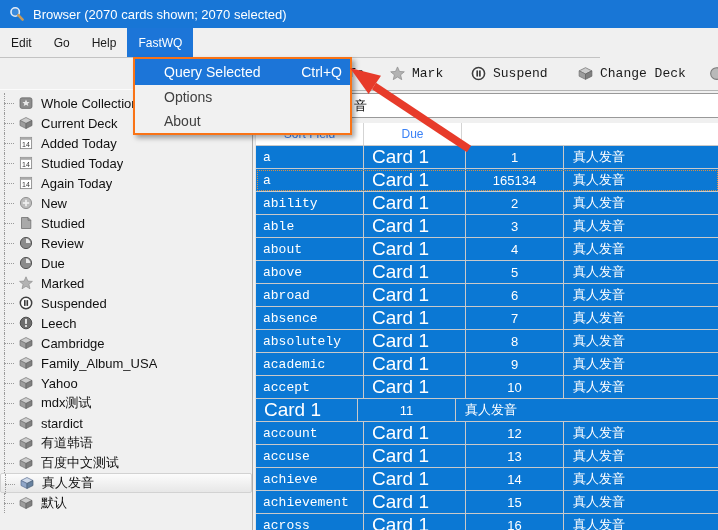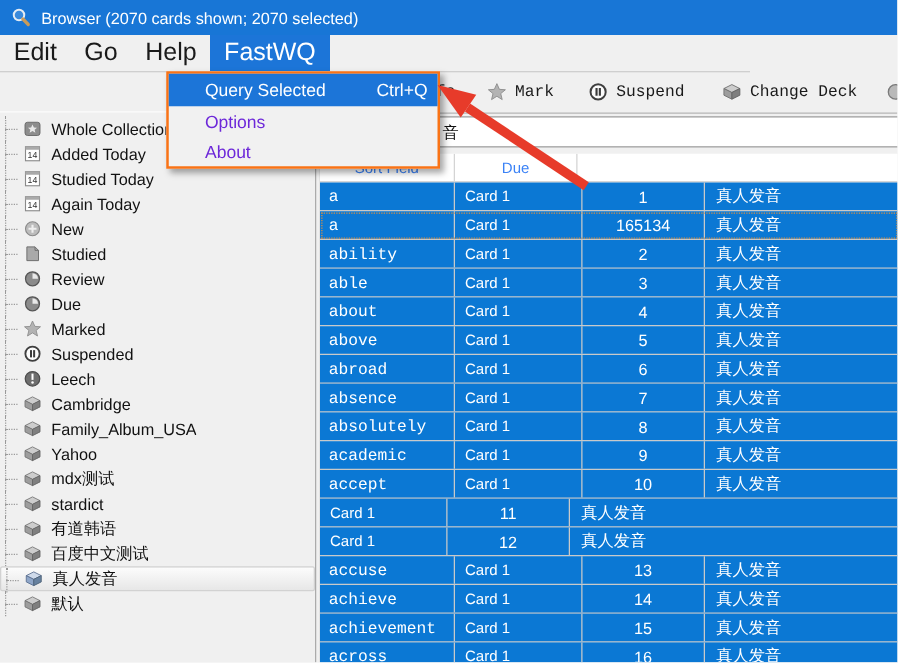--- a/index.html
+++ b/index.html
@@ -5,21 +5,21 @@
   html,body{margin:0;padding:0;}
   .window{position:relative;width:718px;height:530px;overflow:hidden;background:#f0f0f0;
           font-family:"Liberation Sans","DejaVu Sans",sans-serif;font-size:13px;color:#1a1a1a;
           -webkit-font-smoothing:antialiased;}
   
   .titlebar{position:absolute;left:0;top:0;width:718px;height:28px;background:#1876d6;
             display:flex;align-items:center;color:#fff;font-size:13px;}
   .titlebar .app-icon{margin:0 8px 0 9px;width:16px;height:16px;flex:0 0 auto;}
   
   .menubar{position:absolute;left:0;top:28px;width:600px;height:29px;background:#f0f0f0;
-           border-bottom:1px solid #c3c3c3;display:flex;align-items:stretch;font-size:20px;}
+           border-bottom:1px solid #c3c3c3;display:flex;align-items:stretch;font-size:12px;}
   .mb-item{display:flex;align-items:center;padding:0 11px;cursor:default;}
   .mb-item.mnemonic::first-letter{text-decoration:underline;}
   .mb-item.active{background:#1c75d8;color:#fff;}
   
   .toolbar{position:absolute;left:0;top:58px;width:718px;height:32px;background:#f0f0f0;
            border-bottom:1px solid #b5b5b5;}
   .tb-item{position:absolute;top:0;height:31px;display:flex;align-items:center;gap:6px;
            font-family:"Liberation Mono","DejaVu Sans Mono",monospace;font-size:13px;color:#1a1a1a;}
   .tb-icon{width:17px;height:17px;}
   #tb-info{left:333px;}
@@ -47,27 +47,27 @@
               border-left:1px solid #e3e3e3;overflow:hidden;}
   .thead{display:flex;height:22px;background:#fff;border-bottom:1px solid #c9c9c9;}
   .th{box-sizing:border-box;border-right:1px solid #d4d4d4;display:flex;align-items:center;
       justify-content:center;font-size:12px;color:#3b82f6;}
   .tr{display:flex;height:22px;border-bottom:1px solid #c9c9c9;background:#0b78d4;color:#fff;}
   .tr.focused{outline:1px dotted #d79044;outline-offset:-2px;}
   .td{box-sizing:border-box;border-right:1px solid #c9c9c9;display:flex;align-items:center;
       overflow:hidden;white-space:nowrap;}
   .w0{width:108px;} .w1{width:102px;} .w2{width:98px;} .w3{width:155px;border-right:none;}
   .c-sort{font-family:"Liberation Mono","DejaVu Sans Mono",monospace;font-size:13px;padding-left:7px;}
-  .c-card{padding-left:8px;font-size:12px;}
+  .c-card{padding-left:8px;font-size:19px;}
   .c-due{justify-content:center;font-size:13px;}
   .c-deck{padding-left:9px;font-size:13px;}
   
   .dropdown{position:absolute;left:133px;top:57px;width:219px;background:#f1f1f1;z-index:30;
             border:2px solid #f97316;box-shadow:3px 3px 5px rgba(0,0,0,.35);box-sizing:border-box;}
-  .dd-item{display:flex;align-items:center;height:24px;padding:0 8px 0 29px;font-size:14px;color:#6d28d9;}
+  .dd-item{display:flex;align-items:center;height:24px;padding:0 8px 0 29px;font-size:14px;color:#404040;}
   .dd-item.hl{background:#1c75d8;color:#fff;height:26px;}
   .dd-shortcut{margin-left:auto;}
   
   .arrow-overlay{position:absolute;left:0;top:0;width:718px;height:530px;z-index:40;pointer-events:none;}
   svg{display:block;}
 </style>
 </head>
 <body>
 
 <svg width="0" height="0" style="position:absolute">
@@ -178,20 +178,26 @@
 
   <div class="sidebar" id="sidebar-list">
       <div class="side-item">
         <svg class="si">
           <use href="#i-collection"></use>
         </svg>
         <span class="sl">Whole Collection</span>
       </div>
       <div class="side-item">
         <svg class="si">
+          <use href="#i-deck"></use>
+        </svg>
+        <span class="sl">Current Deck</span>
+      </div>
+      <div class="side-item">
+        <svg class="si">
           <use href="#i-calendar"></use>
         </svg>
         <span class="sl">Added Today</span>
       </div>
       <div class="side-item">
         <svg class="si">
           <use href="#i-calendar"></use>
         </svg>
         <span class="sl">Studied Today</span>
       </div>
@@ -371,20 +377,21 @@
           <div class="td c-card w1">Card 1</div>
           <div class="td c-due w2">10</div>
           <div class="td c-deck w3">真人发音</div>
         </div>
         <div class="tr">
           <div class="td c-card w1">Card 1</div>
           <div class="td c-due w2">11</div>
           <div class="td c-deck w3">真人发音</div>
         </div>
         <div class="tr">
+          <div class="td c-sort w0">account</div>
           <div class="td c-card w1">Card 1</div>
           <div class="td c-due w2">12</div>
           <div class="td c-deck w3">真人发音</div>
         </div>
         <div class="tr">
           <div class="td c-sort w0">accuse</div>
           <div class="td c-card w1">Card 1</div>
           <div class="td c-due w2">13</div>
           <div class="td c-deck w3">真人发音</div>
         </div>

